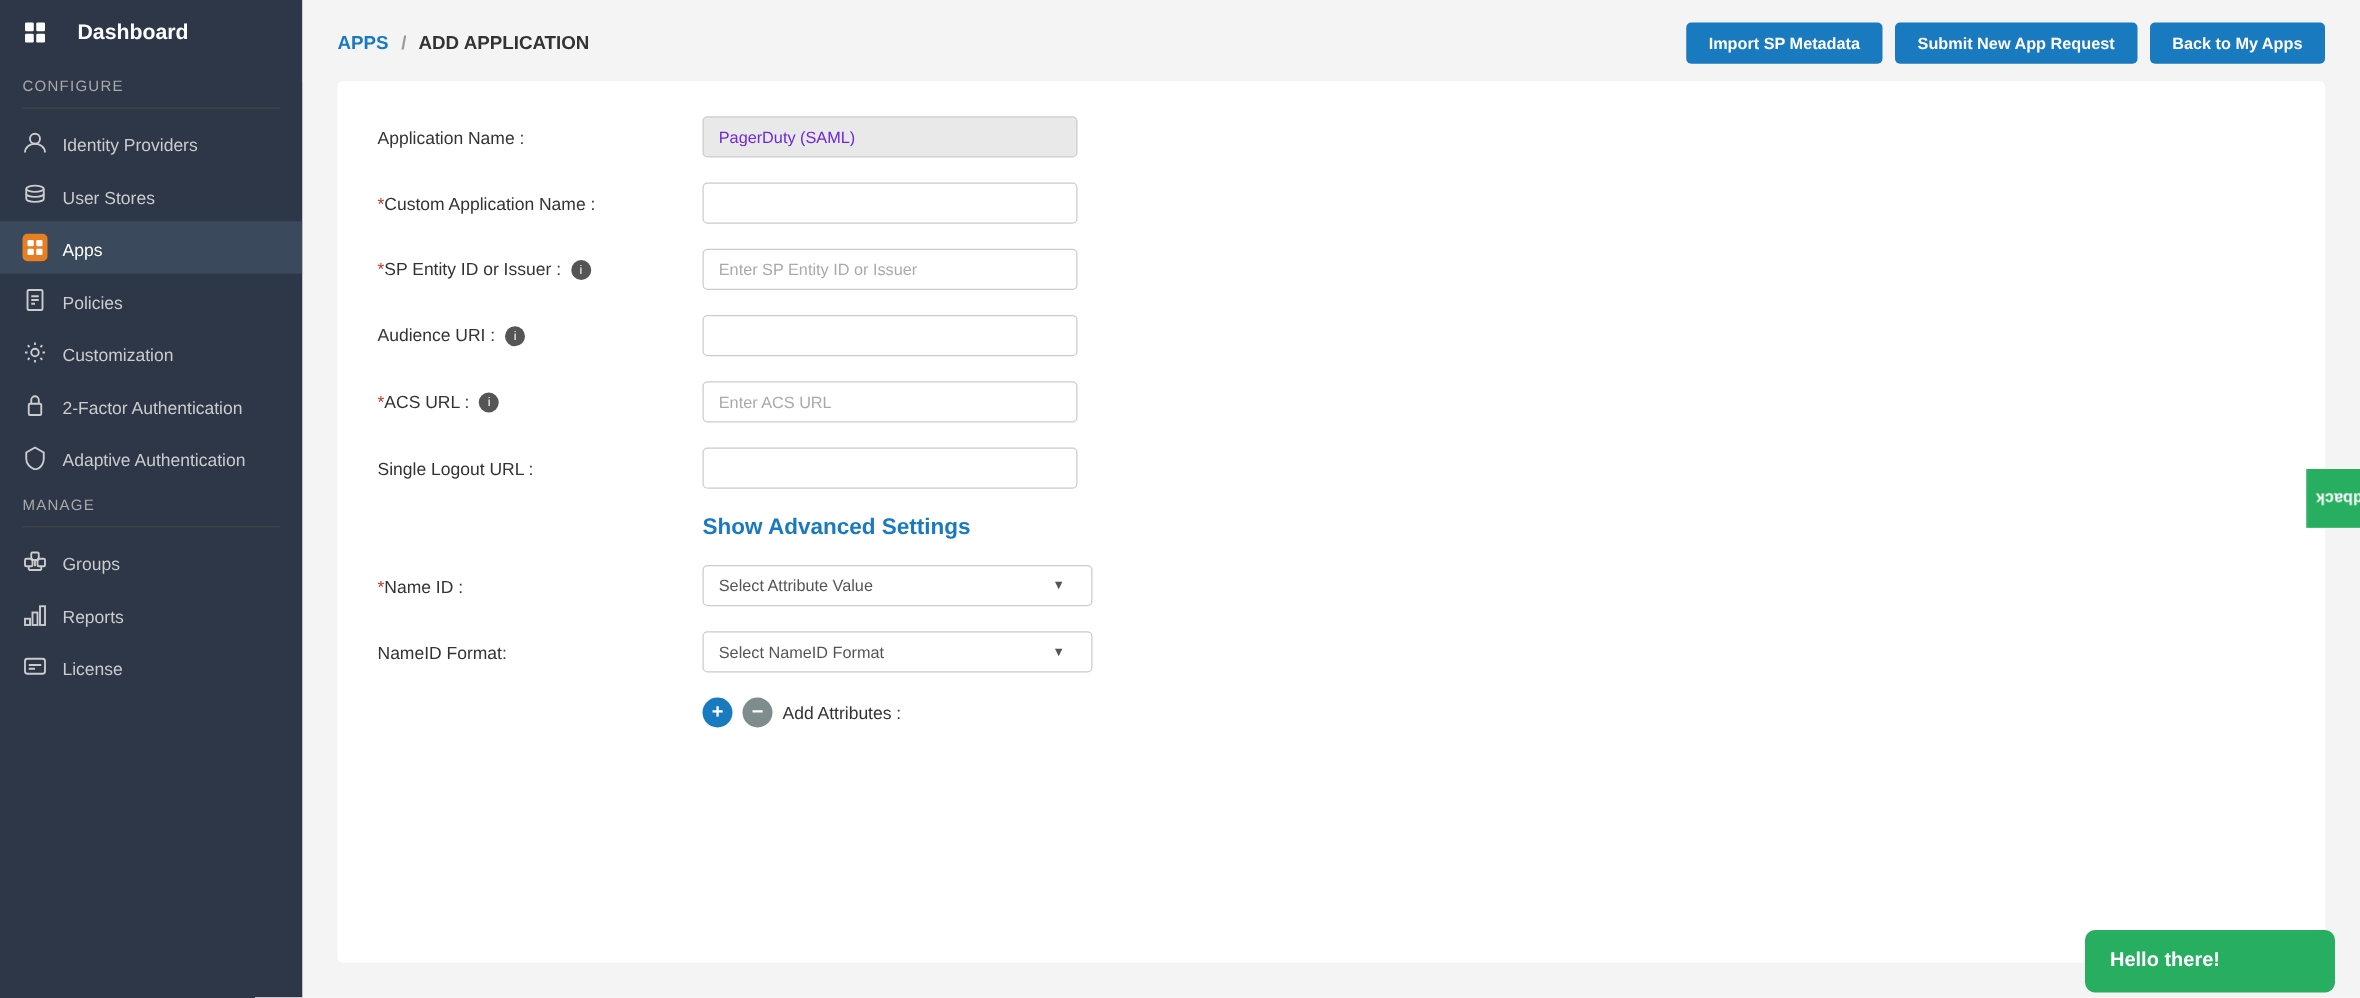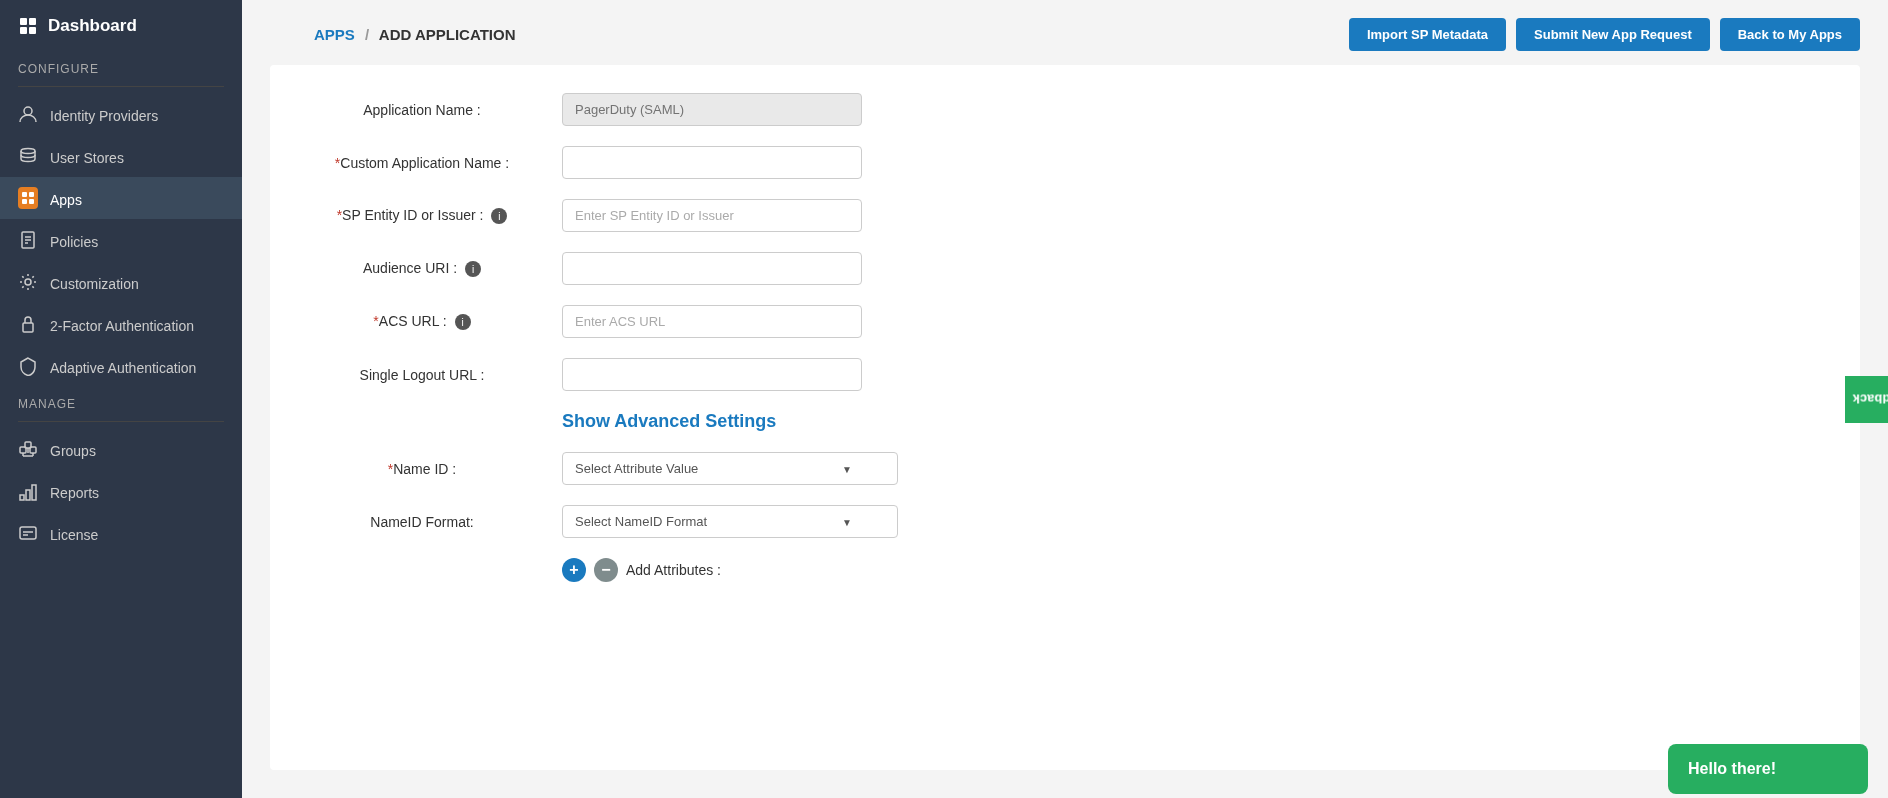--- a/index.html
+++ b/index.html
@@ -16,21 +16,21 @@
       height: 100%;
       overflow-y: auto;
     }
     .sidebar-header {
       display: flex;
       align-items: center;
       padding: 16px 18px;
       font-size: 17px;
       font-weight: bold;
       color: #fff;
-      gap: 10px;
+      gap: 24px;
     }
     .sidebar-section-label {
       color: #aaa;
       font-size: 12px;
       padding: 10px 18px 4px 18px;
       text-transform: uppercase;
       letter-spacing: 1px;
     }
     .sidebar-divider {
       border: none;
@@ -73,21 +73,20 @@
       position: relative;
     }
 
     
     #topbar {
       display: flex;
       align-items: center;
       justify-content: space-between;
       padding: 18px 28px 14px 28px;
       background: #f4f4f4;
-      margin-left: 44px;
     }
     .breadcrumb {
       font-size: 15px;
       font-weight: bold;
       color: #333;
     }
     .breadcrumb .apps-link { color: #1a7abf; }
     .breadcrumb .separator { color: #999; margin: 0 6px; }
     .breadcrumb .current { color: #333; }
     .topbar-buttons {
@@ -116,21 +115,21 @@
       display: flex;
       align-items: center;
       margin-bottom: 20px;
       gap: 20px;
     }
     .form-label {
       width: 240px;
       min-width: 240px;
       font-size: 14px;
       color: #333;
-      text-align: center;
+      text-align: left;
     }
     .info-icon {
       display: inline-flex;
       align-items: center;
       justify-content: center;
       width: 16px; height: 16px;
       border-radius: 50%;
       background: #555;
       color: #fff;
       font-size: 10px;
@@ -142,25 +141,25 @@
       width: 300px;
       padding: 8px 12px;
       border: 1px solid #ccc;
       border-radius: 4px;
       font-size: 13px;
       color: #333;
       background: #fff;
     }
     .form-input.disabled-input {
       background: #e9e9e9;
-      color: #737373;
+      color: #6d28d9;
     }
     .form-input::placeholder { color: #aaa; }
     .form-select {
-      width: 336px;
+      width: 312px;
       padding: 8px 12px;
       border: 1px solid #ccc;
       border-radius: 4px;
       font-size: 13px;
       color: #555;
       background: #fff;
       appearance: none;
       -webkit-appearance: none;
       cursor: pointer;
     }

